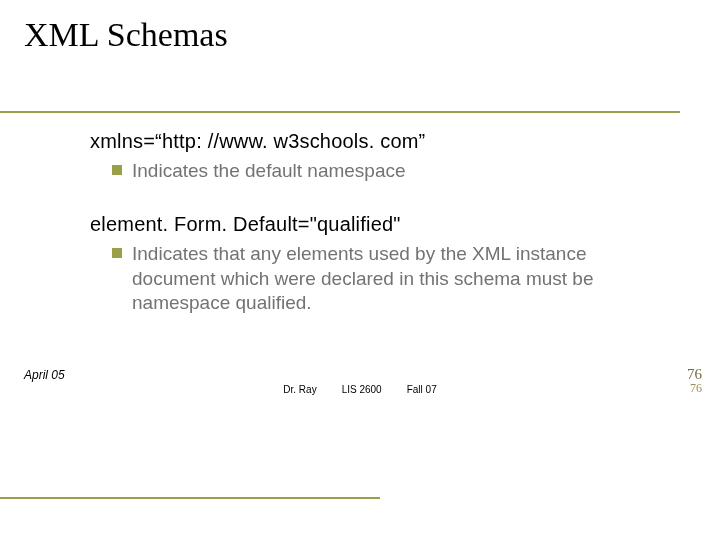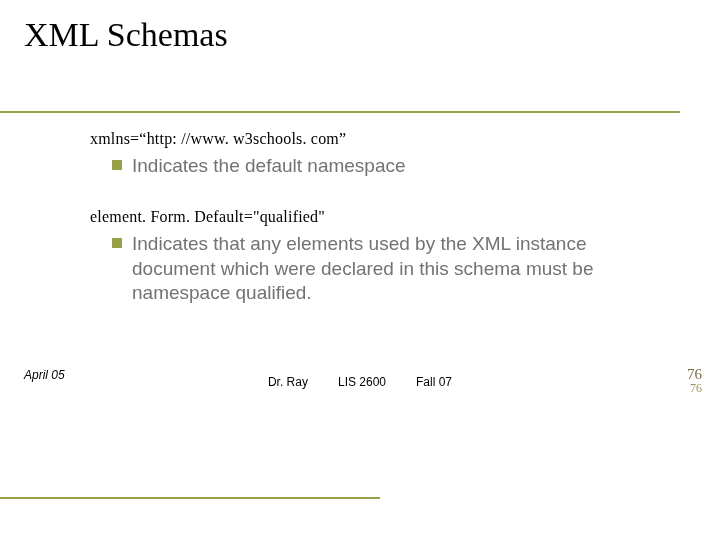--- a/index.html
+++ b/index.html
@@ -42,22 +42,22 @@
     width: 380px;
     border-top: 2px solid #9aa04a;
   }
   .body {
     position: absolute;
     top: 130px;
     left: 90px;
     width: 580px;
   }
   .code {
-    font-family: Liberation Serif, serif;
-    font-size: 16px;
+    font-family: Liberation Sans, sans-serif;
+    font-size: 20px;
     color: #000000;
     letter-spacing: 0.2px;
     margin-bottom: 6px;
   }
   .bline {
     display: flex;
     align-items: flex-start;
     margin-left: 22px;
     margin-bottom: 30px;
   }
@@ -78,25 +78,25 @@
     position: absolute;
     bottom: 26px;
     left: 24px;
     font-family: Liberation Sans, sans-serif;
     font-style: italic;
     font-size: 12px;
     color: #000000;
   }
   .footer-center {
     position: absolute;
-    bottom: 18px;
+    bottom: 12px;
     width: 720px;
     text-align: center;
     font-family: Arial, Helvetica, sans-serif;
-    font-size: 12px;
+    font-size: 10px;
     line-height: 1.25;
     color: #000000;
   }
   .footer-right {
     position: absolute;
     right: 18px;
     bottom: 12px;
     text-align: right;
   }
   .pg-top {

